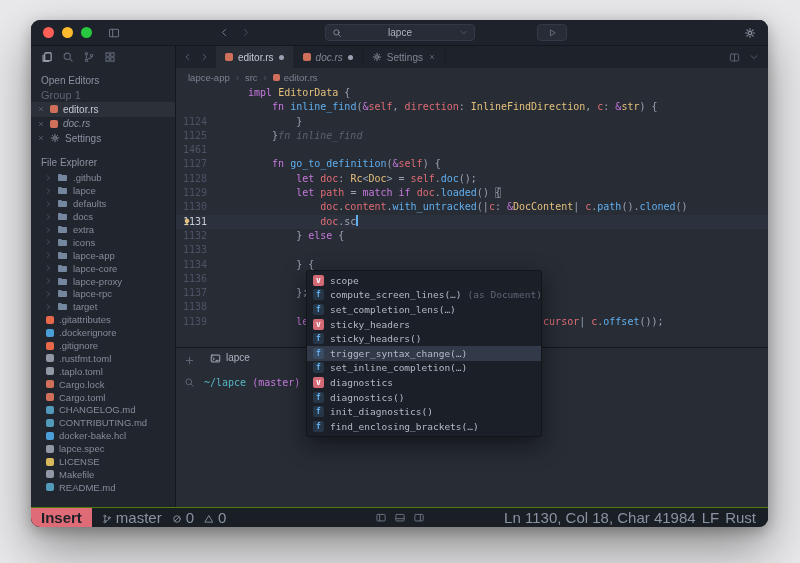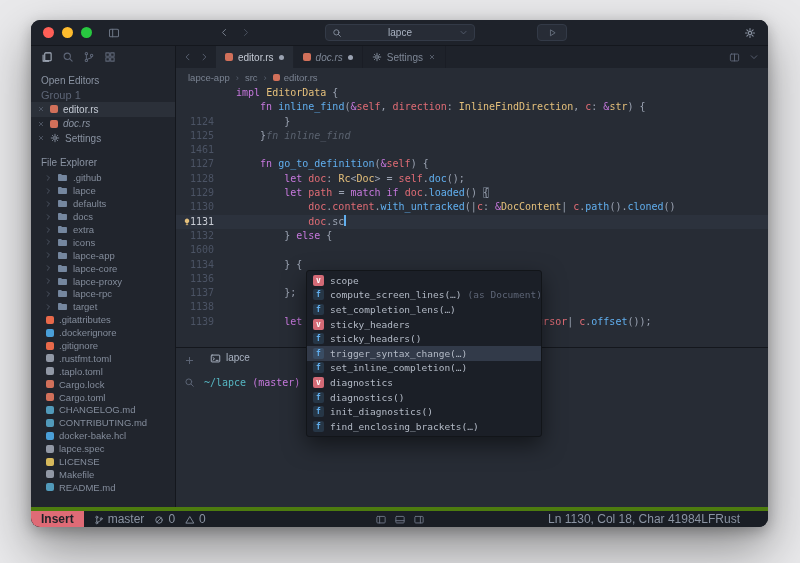--- a/index.html
+++ b/index.html
@@ -56,21 +56,21 @@
 .ts-right span{display:flex}
 
 .breadcrumb{height:18px;flex:0 0 auto;display:flex;align-items:center;padding-left:12px;gap:6px;font-size:9.5px;color:#7a8392}
 .bc-item{display:flex;align-items:center}
 .bc-sep{color:#565e6c}
 
 
 .editor{flex:1;position:relative;font-family:"DejaVu Sans Mono",monospace;font-size:10px;min-height:0}
 .cl{height:14.3px;line-height:14.3px;white-space:pre;display:flex;position:relative}
 .cl.cur{background:#2c323d}
-.ln{width:38px;text-align:right;color:#4b5364;flex:0 0 auto;margin-right:22px}
+.ln{width:38px;text-align:center;color:#4b5364;flex:0 0 auto;margin-right:34px}
 .cl.cur .ln{color:#c8ccd4}
 .code{white-space:pre}
 .tk-n{color:#9aa2b1}.tk-k{color:#c678dd}.tk-f{color:#61afef}.tk-t{color:#e5c07b}.tk-v{color:#e06c75}
 .tk-d{color:#5b6370;font-style:italic}
 .tk-hl{color:#9aa2b1;box-shadow:inset 0 0 0 1px #5b6370;border-radius:1px}
 .caret{display:inline-block;width:1.5px;height:11px;background:#61afef;vertical-align:-1.5px}
 .bulb{position:absolute;left:6px;top:2px;color:#e5c07b;display:flex}
 
 
 .completion{position:absolute;left:130px;top:184px;width:236px;background:#1b1f27;border:1px solid #121519;border-radius:3px;box-shadow:0 8px 22px rgba(0,0,0,.5);z-index:10;padding:2px 0;font-size:9.5px;font-family:"DejaVu Sans Mono",monospace}
@@ -85,26 +85,26 @@
 .terminal{height:160px;flex:0 0 auto;border-top:1px solid #14171d;display:flex;font-size:10px;background:#272c35}
 .term-side{width:26px;display:flex;flex-direction:column;align-items:center;padding-top:7px;gap:11px;color:#5d6576}
 .term-side span{display:flex}
 .term-main{flex:1;display:flex;flex-direction:column}
 .term-tabs{height:20px;display:flex;align-items:center}
 .term-tab{display:flex;align-items:center;gap:5px;color:#aab3c2;padding:0 8px}
 .term-body{font-family:"DejaVu Sans Mono",monospace;padding:9px 2px;font-size:10px}
 .t-path{color:#56b6c2}.t-branch{color:#c678dd}
 
 
-.statusbar{height:20px;flex:0 0 auto;background:#1a1e25;border-top:4px solid #4d7c0f;display:flex;align-items:center;font-size:12px;color:#8a93a2;position:relative}
+.statusbar{height:20px;flex:0 0 auto;background:#1a1e25;border-top:1px solid #4d7c0f;display:flex;align-items:center;font-size:15px;color:#8a93a2;position:relative}
 .mode{height:100%;display:flex;align-items:center;padding:0 10px;background:#df6b76;color:#1d2127;font-weight:bold}
 .sb-item{display:flex;align-items:center;gap:4px;margin-left:10px}
 .sb-center{position:absolute;left:50%;transform:translateX(-50%);display:flex;gap:8px;color:#6a7382}
 .sb-center span{display:flex}
-.sb-right{margin-left:auto;display:flex;align-items:center;gap:0;padding-right:28px}
+.sb-right{margin-left:auto;display:flex;align-items:center;gap:6px;padding-right:12px}
 </style>
 </head>
 <body>
 
 <div class="window">
 
   <div class="titlebar">
     <div class="traffic">
       <span class="tl red"></span>
       <span class="tl yellow"></span>
@@ -511,21 +511,21 @@
             <div class="cl"><span class="ln">1461</span><span class="code"></span></div>
             <div class="cl"><span class="ln">1127</span><span class="code"><span class="tk-n">    </span><span class="tk-k">fn</span><span class="tk-n"> </span><span class="tk-f">go_to_definition</span><span class="tk-n">(</span><span class="tk-k">&amp;</span><span class="tk-v">self</span><span class="tk-n">) {</span></span></div>
             <div class="cl"><span class="ln">1128</span><span class="code"><span class="tk-n">        </span><span class="tk-k">let</span><span class="tk-n"> </span><span class="tk-v">doc</span><span class="tk-n">: </span><span class="tk-t">Rc</span><span class="tk-n">&lt;</span><span class="tk-t">Doc</span><span class="tk-n">&gt; = </span><span class="tk-v">self</span><span class="tk-n">.</span><span class="tk-f">doc</span><span class="tk-n">();</span></span></div>
             <div class="cl"><span class="ln">1129</span><span class="code"><span class="tk-n">        </span><span class="tk-k">let</span><span class="tk-n"> </span><span class="tk-v">path</span><span class="tk-n"> = </span><span class="tk-k">match</span><span class="tk-n"> </span><span class="tk-k">if</span><span class="tk-n"> </span><span class="tk-v">doc</span><span class="tk-n">.</span><span class="tk-f">loaded</span><span class="tk-n">() </span><span class="tk-hl">{</span></span></div>
             <div class="cl"><span class="ln">1130</span><span class="code"><span class="tk-n">            </span><span class="tk-v">doc</span><span class="tk-n">.</span><span class="tk-v">content</span><span class="tk-n">.</span><span class="tk-f">with_untracked</span><span class="tk-n">(|</span><span class="tk-v">c</span><span class="tk-n">: </span><span class="tk-k">&amp;</span><span class="tk-t">DocContent</span><span class="tk-n">| </span><span class="tk-v">c</span><span class="tk-n">.</span><span class="tk-f">path</span><span class="tk-n">().</span><span class="tk-f">cloned</span><span class="tk-n">()</span></span></div>
             <div class="cl cur"><span class="bulb"><svg class="ic" width="10" height="10" viewBox="0 0 16 16" fill="none" stroke="currentColor" stroke-width="1.4" stroke-linecap="round" stroke-linejoin="round">
                   <path fill="currentColor" stroke="none" d="M8 2.5a3.6 3.6 0 0 1 2 6.6c-.5.4-.6.9-.6 1.4H6.6c0-.5-.1-1-.6-1.4A3.6 3.6 0 0 1 8 2.5z"></path>
                   <path d="M6.8 12.2h2.4"></path>
                 </svg></span><span class="ln">1131</span><span class="code"><span class="tk-n">            </span><span class="tk-v">doc</span><span class="tk-n">.</span><span class="tk-n">sc</span><span class="caret"></span></span></div>
             <div class="cl"><span class="ln">1132</span><span class="code"><span class="tk-n">        } </span><span class="tk-k">else</span><span class="tk-n"> {</span></span></div>
-            <div class="cl"><span class="ln">1600</span><span class="code"></span></div>
+            <div class="cl"><span class="ln">1133</span><span class="code"></span></div>
             <div class="cl"><span class="ln">1134</span><span class="code"><span class="tk-n">        } {</span></span></div>
             <div class="cl"><span class="ln">1136</span><span class="code"></span></div>
             <div class="cl"><span class="ln">1137</span><span class="code"><span class="tk-n">        };</span></span></div>
             <div class="cl"><span class="ln">1138</span><span class="code"></span></div>
             <div class="cl"><span class="ln">1139</span><span class="code"><span class="tk-n">        </span><span class="tk-k">let</span><span class="tk-n"> </span><span class="tk-v">offset</span><span class="tk-n"> = </span><span class="tk-v">self</span><span class="tk-n">.</span><span class="tk-v">cursor</span><span class="tk-n">.</span><span class="tk-f">with_untracked</span><span class="tk-n">(|</span><span class="tk-v">cursor</span><span class="tk-n">| </span><span class="tk-v">c</span><span class="tk-n">.</span><span class="tk-f">offset</span><span class="tk-n">());</span></span></div>
           </div>
         <div class="completion">
             <div class="ci">
               <span class="ck ck-v">v</span>
               <span>scope</span>

